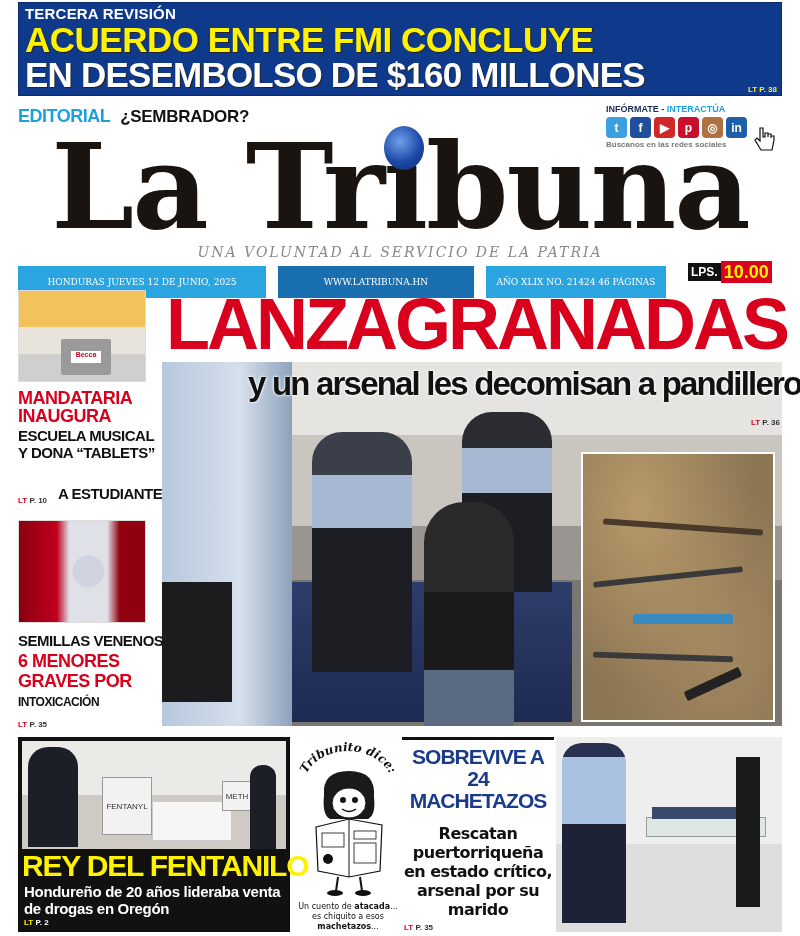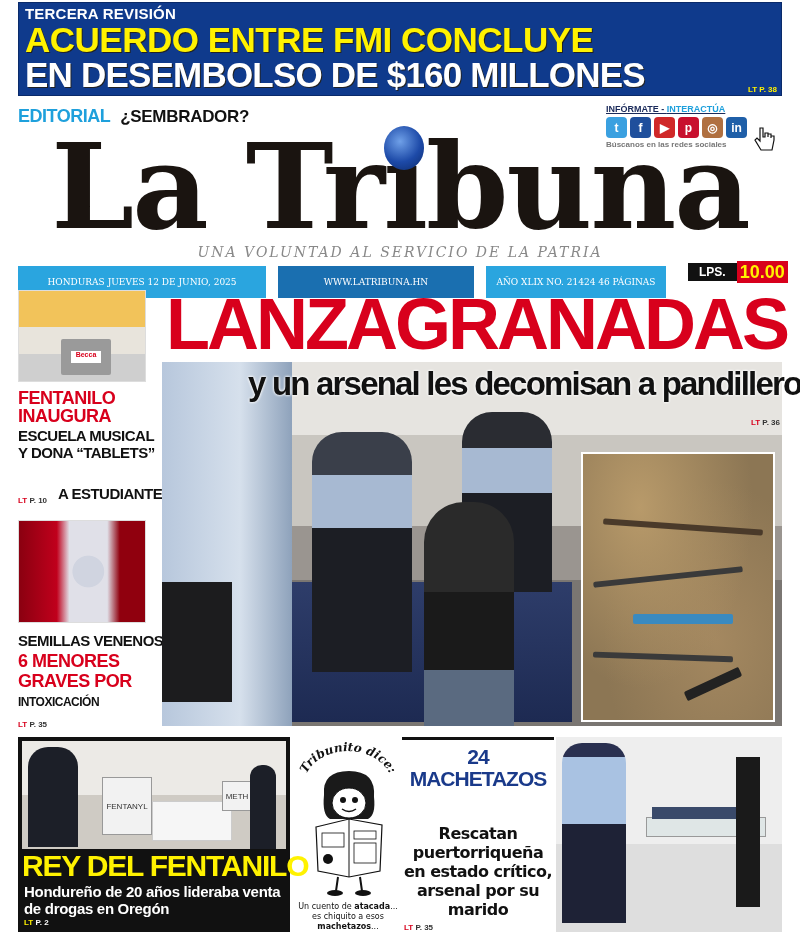--- a/index.html
+++ b/index.html
@@ -13,39 +13,39 @@
   .tb-line2 { position: absolute; left: 6px; top: 52px; width: 750px; color: #ffffff; font: 900 35px "Liberation Sans", sans-serif; letter-spacing: -0.8px; white-space: nowrap; text-shadow: 1px 1px 0 #222; }
   .tb-ref { position: absolute; right: 4px; bottom: 1px; color: #fff200; font: bold 8px "Liberation Sans", sans-serif; }
 
   
   .editorial { position: absolute; left: 18px; top: 106px; display: flex; align-items: baseline; gap: 10px; }
   .ed-label { color: #1ea0dc; font: bold 18px "Liberation Sans", sans-serif; letter-spacing: -0.5px; }
   .ed-title { color: #111; font: bold 17px "Liberation Sans", sans-serif; letter-spacing: -0.3px; }
 
   
   .social { position: absolute; left: 606px; top: 104px; width: 190px; }
-  .soc-head { font: bold 9px "Liberation Sans", sans-serif; color: #1a2a5a; text-decoration: underline; }
+  .soc-head { font: bold 9px "Liberation Sans", sans-serif; color: #1a2a5a; }
   .soc-head .accent { color: #1ea0dc; }
   .soc-icons { display: flex; gap: 3px; margin-top: 3px; }
   .soc-ic { width: 21px; height: 21px; border-radius: 4px; color: #fff; font: bold 12px "Liberation Sans", sans-serif; display: flex; align-items: center; justify-content: center; }
   .soc-cap { font: bold 8px "Liberation Sans", sans-serif; color: #777; margin-top: 2px; }
   .hand { position: absolute; left: 146px; top: 22px; width: 26px; height: 28px; }
 
   
   .masthead { position: absolute; left: 18px; top: 128px; width: 764px; height: 118px; text-align: center; color: #1a1410; font: bold 118px "DejaVu Serif", serif; letter-spacing: -2px; line-height: 118px; white-space: nowrap; }
   .globe { position: absolute; left: 384px; top: 126px; width: 40px; height: 44px; border-radius: 50%; background: radial-gradient(circle at 40% 35%, #6fa0e8, #1d4aa8 55%, #0c2a6a); }
   .tagline { position: absolute; left: 0; top: 244px; width: 800px; text-align: center; color: #888; font: italic 14px "DejaVu Serif", serif; letter-spacing: 2px; }
 
   
   .info-bar { position: absolute; top: 266px; height: 32px; color: #fff; font: 9px "DejaVu Serif", serif; display: flex; align-items: center; justify-content: center; white-space: nowrap; }
   .ib1 { left: 18px; width: 248px; background: #2aa5df; }
   .ib2 { left: 278px; width: 196px; background: #1a6fb0; }
   .ib3 { left: 486px; width: 180px; background: #2aa5df; }
   .price { position: absolute; left: 688px; top: 261px; display: flex; align-items: center; }
-  .price-cur { background: #111; color: #fff; font: bold 12px "Liberation Sans", sans-serif; padding: 2px 11px; }
+  .price-cur { background: #111; color: #fff; font: bold 12px "Liberation Sans", sans-serif; padding: 2px 3px; }
   .price-val { background: #d8001c; color: #fff200; font: bold 18px "Liberation Sans", sans-serif; padding: 0 3px; line-height: 22px; }
 
   
   .lc-photo { position: absolute; left: 18px; width: 128px; border: 1px solid #ddd; overflow: hidden; }
   .lc1 { top: 290px; height: 92px; background: linear-gradient(#f2c35a 0 40%, #e8e4dc 40% 70%, #cfcfcf 70%); }
   .lc2 { top: 520px; height: 103px; background: radial-gradient(circle at 55% 50%, #d0d4e0 0 18%, transparent 19%), linear-gradient(90deg, #8a0010, #c0001c 30%, #e0e0e8 40% 70%, #90000e 80%); }
   .lc-kicker { position: absolute; left: 18px; color: #111; font: bold 15px "Liberation Sans", sans-serif; letter-spacing: -0.5px; white-space: nowrap; }
   .lc-red { position: absolute; left: 18px; color: #d8001c; font: 900 18px "Liberation Sans", sans-serif; line-height: 18px; letter-spacing: -0.5px; }
   .lc-black { position: absolute; left: 18px; color: #111; font: bold 15px "Liberation Sans", sans-serif; line-height: 17px; letter-spacing: -0.5px; }
   .ref { font: bold 8px "Liberation Sans", sans-serif; color: #333; }
@@ -133,21 +133,21 @@
 <div class="info-bar ib3">AÑO XLIX NO. 21424 46 PÁGINAS</div>
 <div class="price">
   <span class="price-cur">LPS.</span>
   <span class="price-val">10.00</span>
 </div>
 
 <div class="lc-photo lc1">
   <div style="position:absolute;left:42px;top:48px;width:50px;height:36px;background:#9a9a9a;border-radius:2px;"></div>
   <div style="position:absolute;left:52px;top:60px;width:30px;height:12px;background:#fff;color:#d8001c;font:bold 7px 'Liberation Sans',sans-serif;text-align:center;">Becca</div>
 </div>
-<div class="lc-red" style="top:389px;">FENTANILO</div>
+<div class="lc-red" style="top:389px;">MANDATARIA</div>
 <div class="lc-red" style="top:407px;">INAUGURA</div>
 <div class="lc-black" style="top:427px;">ESCUELA MUSICAL</div>
 <div class="lc-black" style="top:444px;">Y DONA “TABLETS”</div>
 <div class="lc-black" style="top:485px;margin-left:40px;">A ESTUDIANTES</div>
 <div class="ref" style="position:absolute;left:18px;top:496px;"><span class="lt">LT</span><span> P. 10</span></div>
 
 <div class="lc-photo lc2"></div>
 <div class="lc-kicker" style="top:632px;">SEMILLAS VENENOSAS:</div>
 <div class="lc-red" style="top:652px;">6 MENORES</div>
 <div class="lc-red" style="top:672px;">GRAVES POR</div>
@@ -213,20 +213,21 @@
   </svg>
   <div class="trib-caption">
     <span>Un cuento de </span><b>atacada</b><span>...</span><br>
     <span>es chiquito a esos</span><br>
     <b>machetazos</b><span>...</span>
   </div>
 </div>
 
 <div class="sobre">
   <div class="sobre-head">
+    <div>SOBREVIVE A</div>
     <div>24 MACHETAZOS</div>
   </div>
   <div class="sobre-body">Rescatan puertorriqueña en estado crítico, arsenal por su marido</div>
   <div class="ref sobre-ref"><span class="lt">LT</span><span> P. 35</span></div>
 </div>
 <div class="hosp-photo">
   <div style="position:absolute;left:6px;top:6px;width:64px;height:180px;background:linear-gradient(#2a3050 0 8%, #a9c2e2 8% 45%, #1e2236 45%);border-radius:20px 20px 0 0;"></div>
   <div style="position:absolute;left:90px;top:80px;width:120px;height:20px;background:#dfe6e6;border:1px solid #999;"></div>
   <div style="position:absolute;left:96px;top:70px;width:90px;height:12px;background:#3a4a6a;"></div>
   <div style="position:absolute;left:180px;top:20px;width:24px;height:150px;background:#1a1a1a;"></div>

